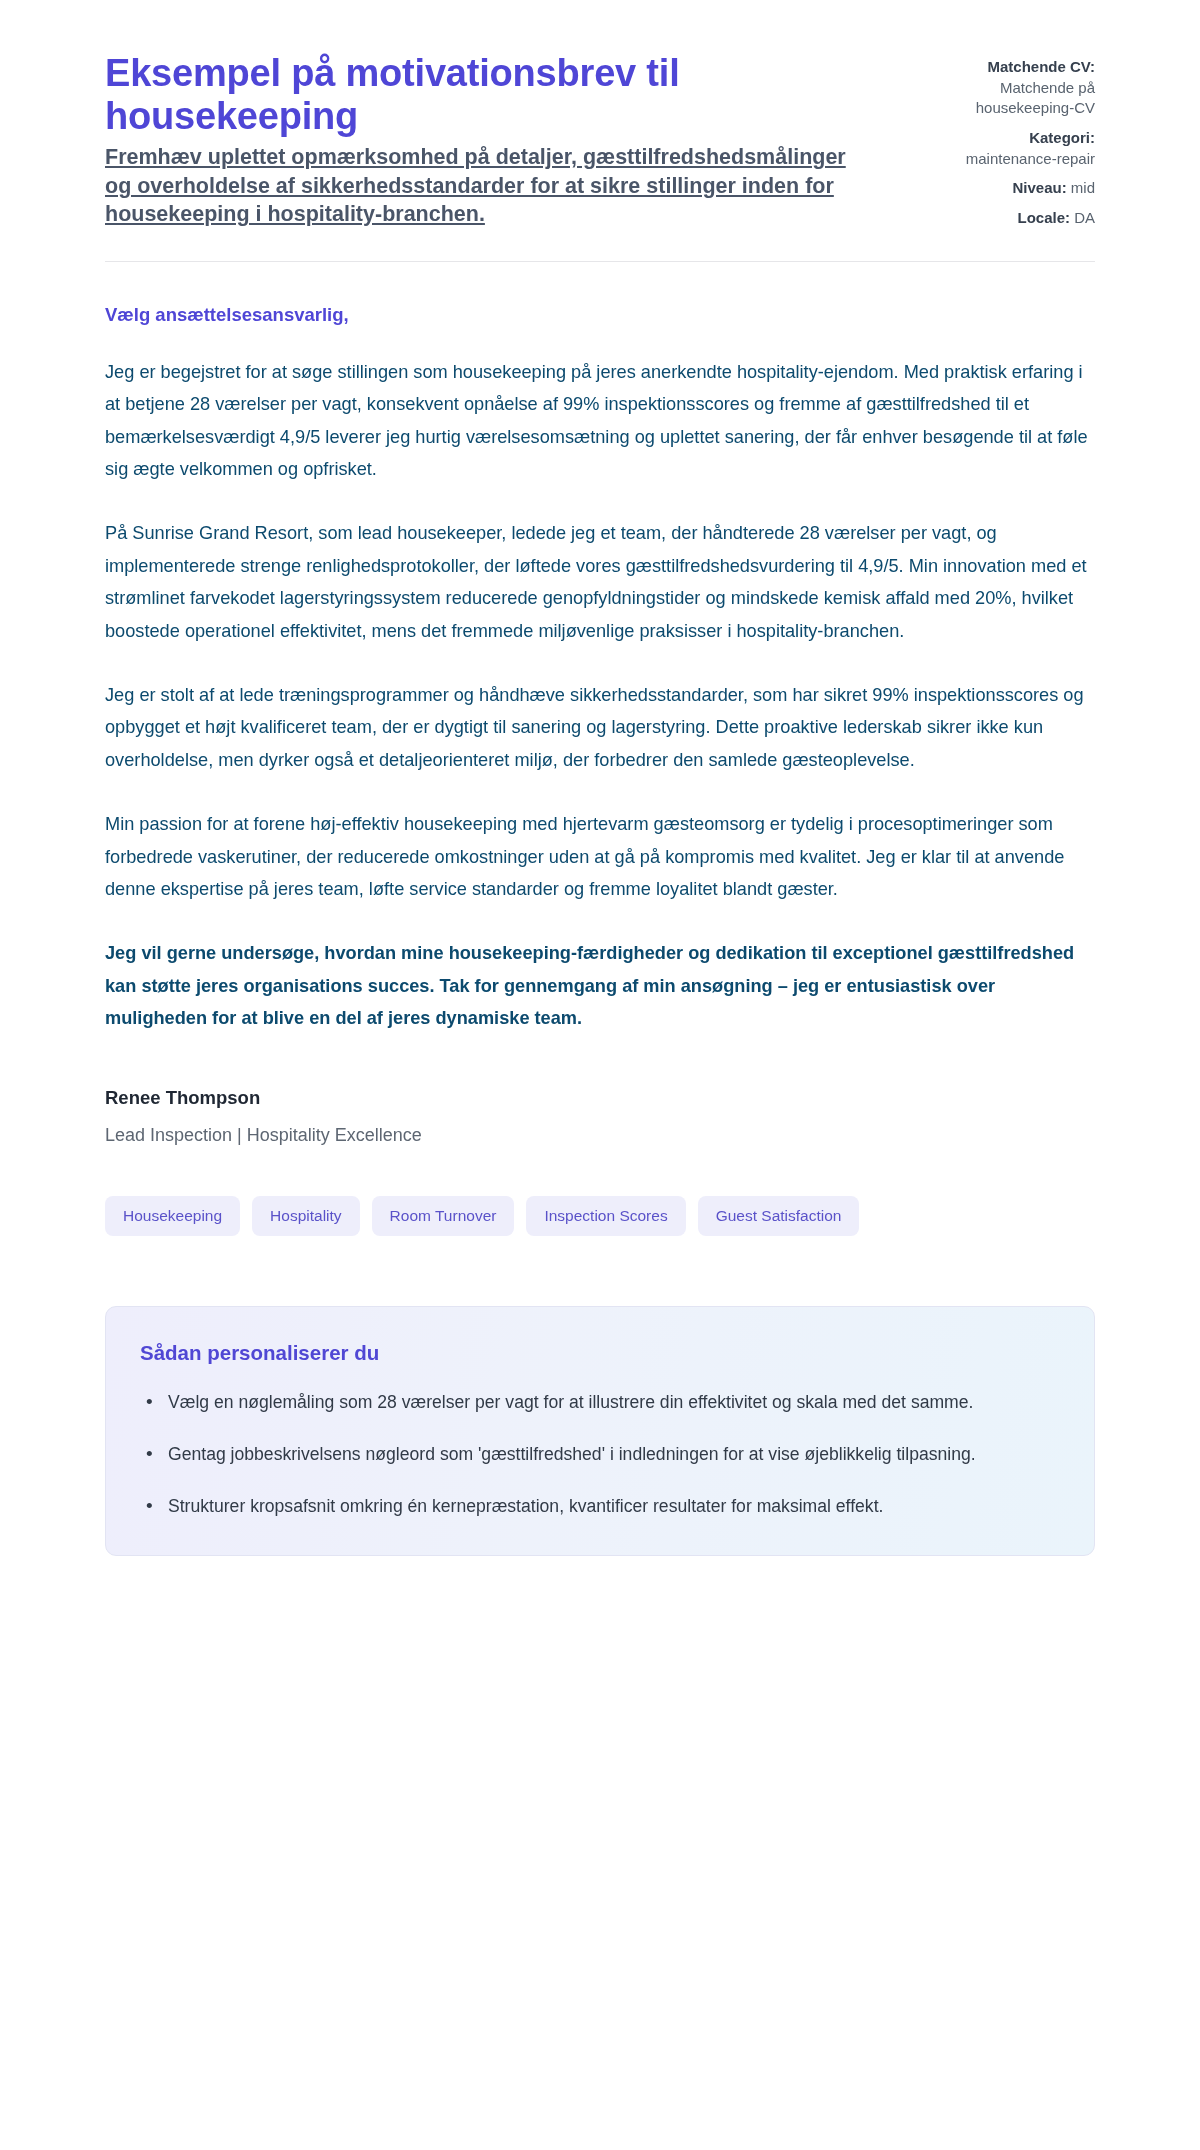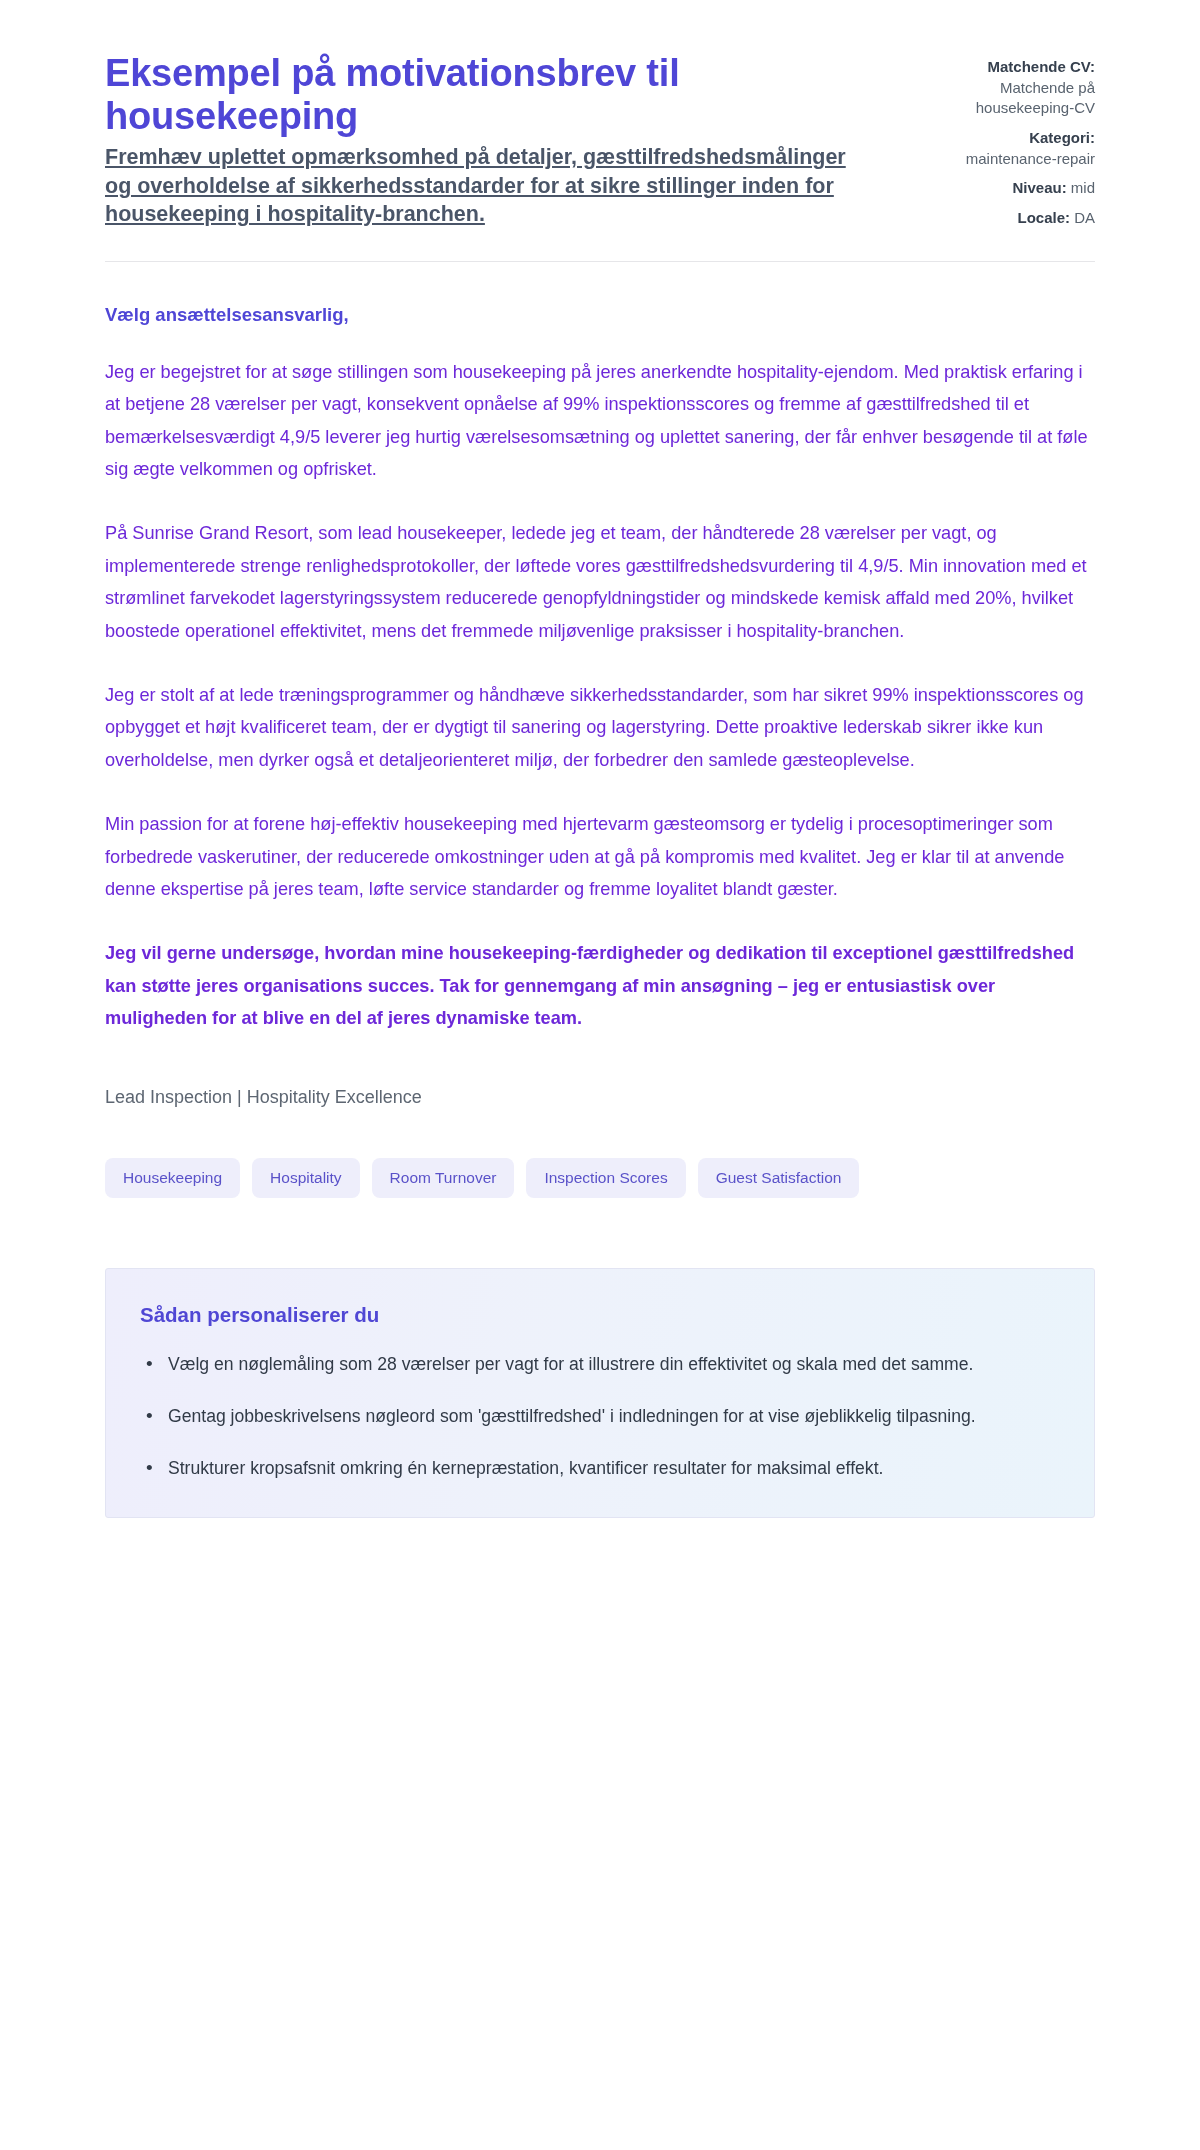--- a/index.html
+++ b/index.html
@@ -82,21 +82,21 @@
   .letter { padding-top: 42px; }
   .greeting {
     font-size: 18.5px;
     font-weight: bold;
     color: #4f46d6;
     margin: 0 0 30px 0;
   }
   .para {
     font-size: 18.2px;
     line-height: 1.78;
-    color: #6d28d9;
+    color: #0c4a6e;
     margin: 0 0 32px 0;
     text-align: left;
   }
   .para:last-child { margin-bottom: 0; font-weight: bold; }
 
   
   .signature { padding-top: 52px; }
   .sig-name {
     font-size: 18.5px;
     font-weight: bold;
@@ -123,21 +123,21 @@
     padding: 11px 18px;
     border-radius: 8px;
     white-space: nowrap;
   }
 
   
   .tips {
     margin-top: 70px;
     background: linear-gradient(100deg, #eeeefc 0%, #eef2fb 45%, #eaf4fb 100%);
     border: 1px solid #e2e4f3;
-    border-radius: 3px;
+    border-radius: 11px;
     padding: 34px 40px 34px 34px;
   }
   .tips-title {
     font-size: 20.5px;
     font-weight: bold;
     color: #5047d4;
     margin: 0 0 22px 0;
   }
   .tips-list {
     list-style: none;
@@ -199,20 +199,21 @@
     <div class="letter">
       <p class="greeting">Vælg ansættelsesansvarlig,</p>
       <p class="para">Jeg er begejstret for at søge stillingen som housekeeping på jeres anerkendte hospitality-ejendom. Med praktisk erfaring i at betjene 28 værelser per vagt, konsekvent opnåelse af 99% inspektionsscores og fremme af gæsttilfredshed til et bemærkelsesværdigt 4,9/5 leverer jeg hurtig værelsesomsætning og uplettet sanering, der får enhver besøgende til at føle sig ægte velkommen og opfrisket.</p>
       <p class="para">På Sunrise Grand Resort, som lead housekeeper, ledede jeg et team, der håndterede 28 værelser per vagt, og implementerede strenge renlighedsprotokoller, der løftede vores gæsttilfredshedsvurdering til 4,9/5. Min innovation med et strømlinet farvekodet lagerstyringssystem reducerede genopfyldningstider og mindskede kemisk affald med 20%, hvilket boostede operationel effektivitet, mens det fremmede miljøvenlige praksisser i hospitality-branchen.</p>
       <p class="para">Jeg er stolt af at lede træningsprogrammer og håndhæve sikkerhedsstandarder, som har sikret 99% inspektionsscores og opbygget et højt kvalificeret team, der er dygtigt til sanering og lagerstyring. Dette proaktive lederskab sikrer ikke kun overholdelse, men dyrker også et detaljeorienteret miljø, der forbedrer den samlede gæsteoplevelse.</p>
       <p class="para">Min passion for at forene høj-effektiv housekeeping med hjertevarm gæsteomsorg er tydelig i procesoptimeringer som forbedrede vaskerutiner, der reducerede omkostninger uden at gå på kompromis med kvalitet. Jeg er klar til at anvende denne ekspertise på jeres team, løfte service standarder og fremme loyalitet blandt gæster.</p>
       <p class="para">Jeg vil gerne undersøge, hvordan mine housekeeping-færdigheder og dedikation til exceptionel gæsttilfredshed kan støtte jeres organisations succes. Tak for gennemgang af min ansøgning – jeg er entusiastisk over muligheden for at blive en del af jeres dynamiske team.</p>
     </div>
 
     <div class="signature">
+      <p class="sig-name">Renee Thompson</p>
       <p class="sig-role">Lead Inspection | Hospitality Excellence</p>
     </div>
 
     <div class="tags">
       <span class="tag">Housekeeping</span>
       <span class="tag">Hospitality</span>
       <span class="tag">Room Turnover</span>
       <span class="tag">Inspection Scores</span>
       <span class="tag">Guest Satisfaction</span>
     </div>

